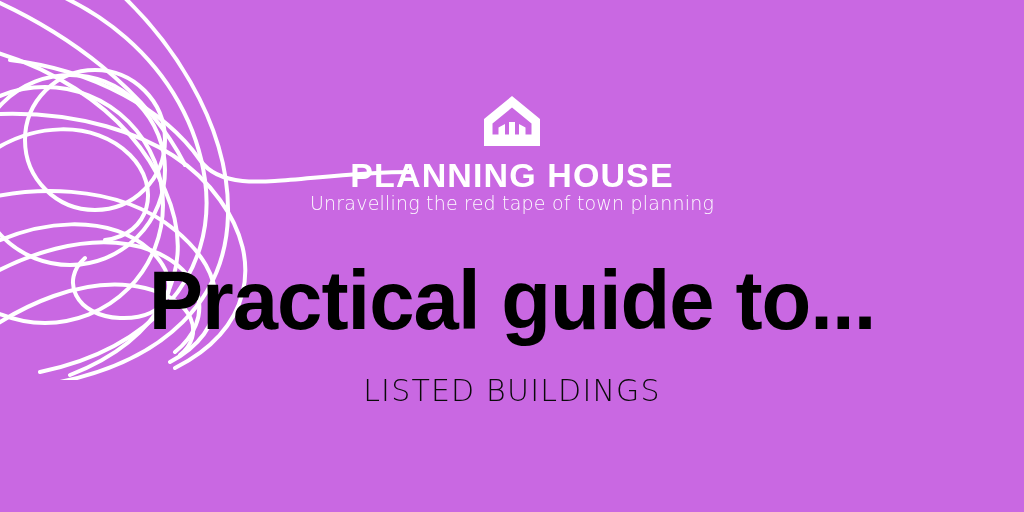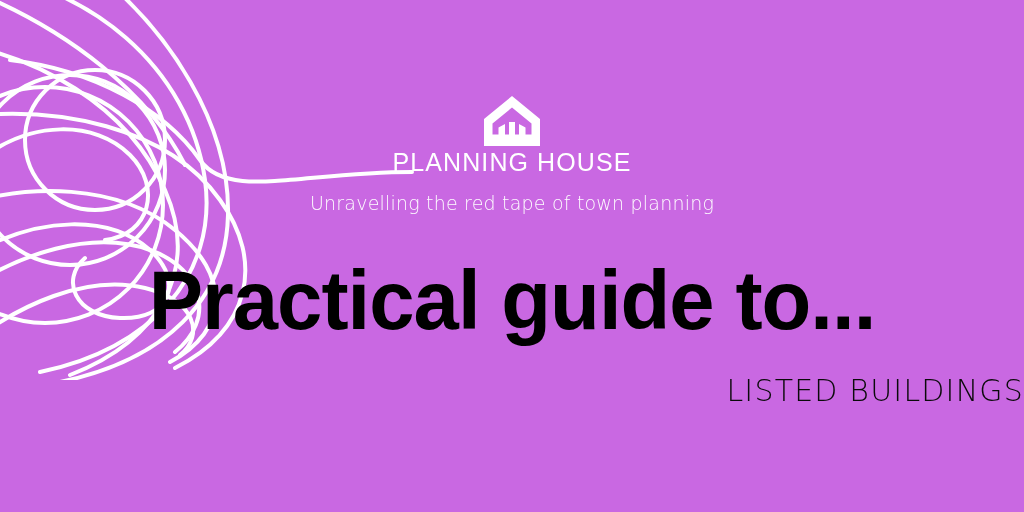--- a/index.html
+++ b/index.html
@@ -39,25 +39,25 @@
     width: 1024px;
     text-align: center;
   }
   #house-icon-wrap {
     width: 56px;
     height: 50px;
     margin: 0 auto;
     display: block;
   }
   #logo-wordmark {
-    margin-top: 4px;
+    margin-top: 12px;
     color: #ffffff;
     font-family: "Liberation Sans", sans-serif;
-    font-weight: normal;
-    font-size: 25px;
+    font-weight: bold;
+    font-size: 34px;
     letter-spacing: 1.1px;
     line-height: 1;
     white-space: nowrap;
   }
 
   
   #tagline {
     position: absolute;
     left: 0;
     top: 192px;
@@ -89,21 +89,21 @@
     transform: scaleX(0.97);
     transform-origin: center top;
   }
 
   
   #subtitle {
     position: absolute;
     left: 0;
     top: 374px;
     width: 1024px;
-    text-align: right;
+    text-align: center;
     color: #0a0a0a;
     font-family: "DejaVu Sans", sans-serif;
     font-weight: 300;
     font-size: 30px;
     letter-spacing: 1.2px;
     line-height: 1.1;
     white-space: nowrap;
   }
 </style>
 </head>

